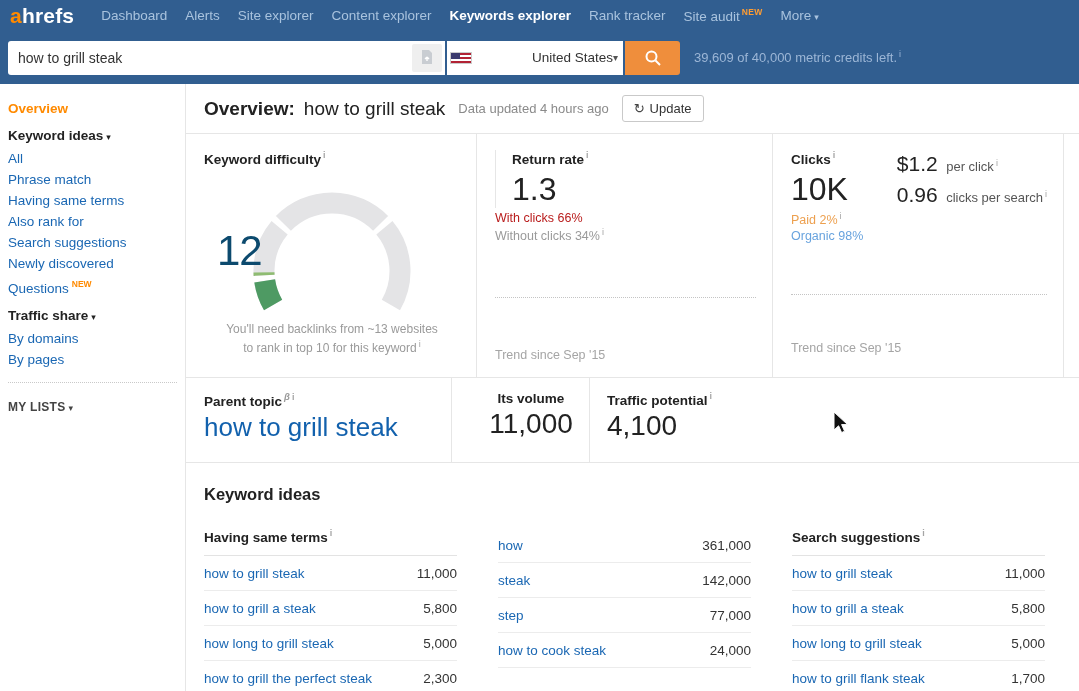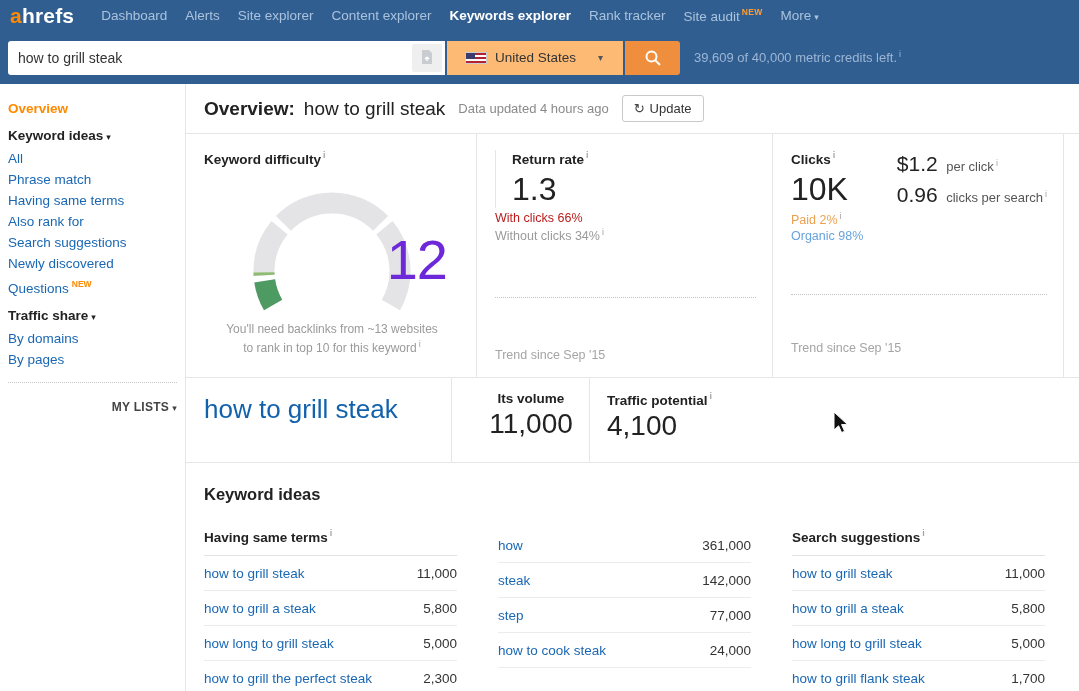--- a/index.html
+++ b/index.html
@@ -15,41 +15,41 @@
   .nav-item { color:#a9c3de; font-size:13.5px; padding:0 9px; cursor:pointer; white-space:nowrap; }
   .nav-item.active { color:#fff; font-weight:bold; }
   .nav-badge { color:#ff9d33; font-size:8.5px; font-weight:bold; vertical-align:super; margin-left:2px; letter-spacing:.3px; }
   .nav-caret { font-size:9px; margin-left:3px; }
 
   
   .searchrow { height:53px; background:#315e90; display:flex; align-items:center; }
   .search-input-wrap { margin-left:8px; width:437px; height:34px; background:#fff; border-radius:3px 0 0 3px; display:flex; align-items:center; }
   .search-input { flex:1; border:none; outline:none; font-size:14px; color:#333; padding:0 10px; font-family:inherit; background:transparent; }
   .import-box { width:30px; height:28px; margin-right:3px; background:#efefef; border-radius:2px; display:flex; align-items:center; justify-content:center; cursor:pointer; }
-  .country-select { margin-left:2px; width:176px; height:34px; background:#fdba74; display:flex; align-items:center; padding:0 18px; cursor:pointer; }
+  .country-select { margin-left:2px; width:176px; height:34px; background:#ffffff; display:flex; align-items:center; padding:0 3px; cursor:pointer;text-align:right; }
   .flag { position:relative; width:22px; height:12px; background:repeating-linear-gradient(#b22234 0 2px,#fff 2px 4px); border:.5px solid #ccc; }
   .flag:before { content:""; position:absolute; left:0; top:0; width:9px; height:6px; background:#3c3b6e; }
   .country-label { margin-left:8px; font-size:13.5px; color:#333; flex:1; }
   .country-caret { color:#555; font-size:10px; margin-right:2px; }
   .search-btn { margin-left:2px; width:55px; height:34px; background:#ef8e3c; border:none; border-radius:0 3px 3px 0; display:flex; align-items:center; justify-content:center; cursor:pointer; }
   .credits { margin-left:14px; color:#9cb6d6; font-size:13px; }
   sup.info { font-size:9px; color:#a5a5a5; margin-left:2px; }
   .credits sup.info { color:#9cb6d6; }
 
   
   .layout { display:flex; height:607px; }
   .sidebar { width:185px; padding-top:14px; flex:none; }
   .sb-item { display:block; padding:2px 8px; font-size:13.5px; line-height:17px; text-decoration:none; cursor:pointer; }
   .sb-active { color:#ff8a00; font-weight:bold; margin-bottom:6px; }
   .sb-group { color:#222; font-weight:bold; margin-top:6px; cursor:default; }
   .sb-group .caret { font-size:9px; margin-left:3px; }
   .sb-link { color:#1a67b3; }
   .sb-badge { color:#ff8a00; font-size:8.5px; font-weight:bold; vertical-align:super; margin-left:3px; }
   .sb-divider { border-top:1px dotted #c9c9c9; margin:12px 8px 14px 8px; }
-  .sb-section { color:#444; font-weight:bold; font-size:12px; letter-spacing:.3px; cursor:pointer;text-align:right; }
+  .sb-section { color:#444; font-weight:bold; font-size:12px; letter-spacing:.3px; cursor:pointer; }
   .sb-section .caret { font-size:9px; margin-left:3px; }
 
   .main { flex:1; border-left:1px solid #e6e6e6; }
 
   
   .page-header { height:50px; display:flex; align-items:center; padding-left:18px; border-bottom:1px solid #e6e6e6; }
   .ph-title { font-size:19px; font-weight:bold; color:#222; }
   .ph-keyword { font-size:19px; color:#222; margin-left:9px; }
   .ph-updated { font-size:13px; color:#8a8a8a; margin-left:13px; }
   .update-btn { margin-left:13px; background:#fff; border:1px solid #c9c9c9; border-radius:3px; padding:5px 11px; font-size:13px; color:#333; font-family:inherit; cursor:pointer; display:flex; align-items:center; gap:5px; }
@@ -70,21 +70,21 @@
   .txt-green { color:#b91c1c; font-size:12.5px; margin-top:3px; }
   .txt-gray  { color:#9a9a9a; font-size:12.5px; margin-top:2px; }
   .txt-orange{ color:#eda04f; font-size:12.5px; margin-top:3px; }
   .txt-blue  { color:#68a3de; font-size:12.5px; margin-top:2px; }
   .click-stats { padding-left:4px; padding-top:2px; }
   .click-stat-row { margin-bottom:7px; white-space:nowrap; }
   .cs-value { font-size:21px; color:#222; }
   .cs-suffix { font-size:13px; color:#555; margin-left:4px; }
 
   .gauge-wrap { position:relative; width:230px; margin:4px auto 0; height:148px; }
-  .gauge-number { position:absolute; left:0; right:0; top:56px; text-align:right; font-size:56px; color:#6d28d9; letter-spacing:-1px; }
+  .gauge-number { position:absolute; left:0; right:0; top:56px; text-align:left; font-size:42px; color:#0c4a6e; letter-spacing:-1px; }
   .gauge-note { text-align:center; font-size:12px; color:#9a9a9a; line-height:1.45; margin-top:2px; }
 
   .trend-chart { position:relative; height:84px; margin-top:15px; }
   .bars { display:flex; align-items:flex-end; gap:2px; height:100%; }
   .bar { flex:1; display:flex; flex-direction:column; justify-content:flex-end; }
   .bar span { display:block; width:100%; }
   .baseline { position:absolute; left:0; right:0; border-top:1px dotted #c4c4c4; }
   .trend-label { font-size:12.5px; color:#a5a5a5; margin-top:6px; }
 
   
@@ -500,20 +500,21 @@
               </div>
             </div>
           <div class="trend-label">Trend since Sep '15</div>
         </div>
 
         <div style="flex:1;"></div>
       </div>
 
       <div class="parent-row">
         <div class="pcol pcol1">
+          <div class="plabel"><span>Parent topic</span><sup class="beta">β</sup><sup class="info">i</sup></div>
           <div class="parent-keyword">how to grill steak</div>
         </div>
         <div class="pcol pcol2">
           <div class="plabel">Its volume</div>
           <div class="pvalue">11,000</div>
         </div>
         <div class="pcol pcol3">
           <div class="plabel"><span>Traffic potential</span><sup class="info">i</sup></div>
           <div class="pvalue">4,100</div>
         </div>

